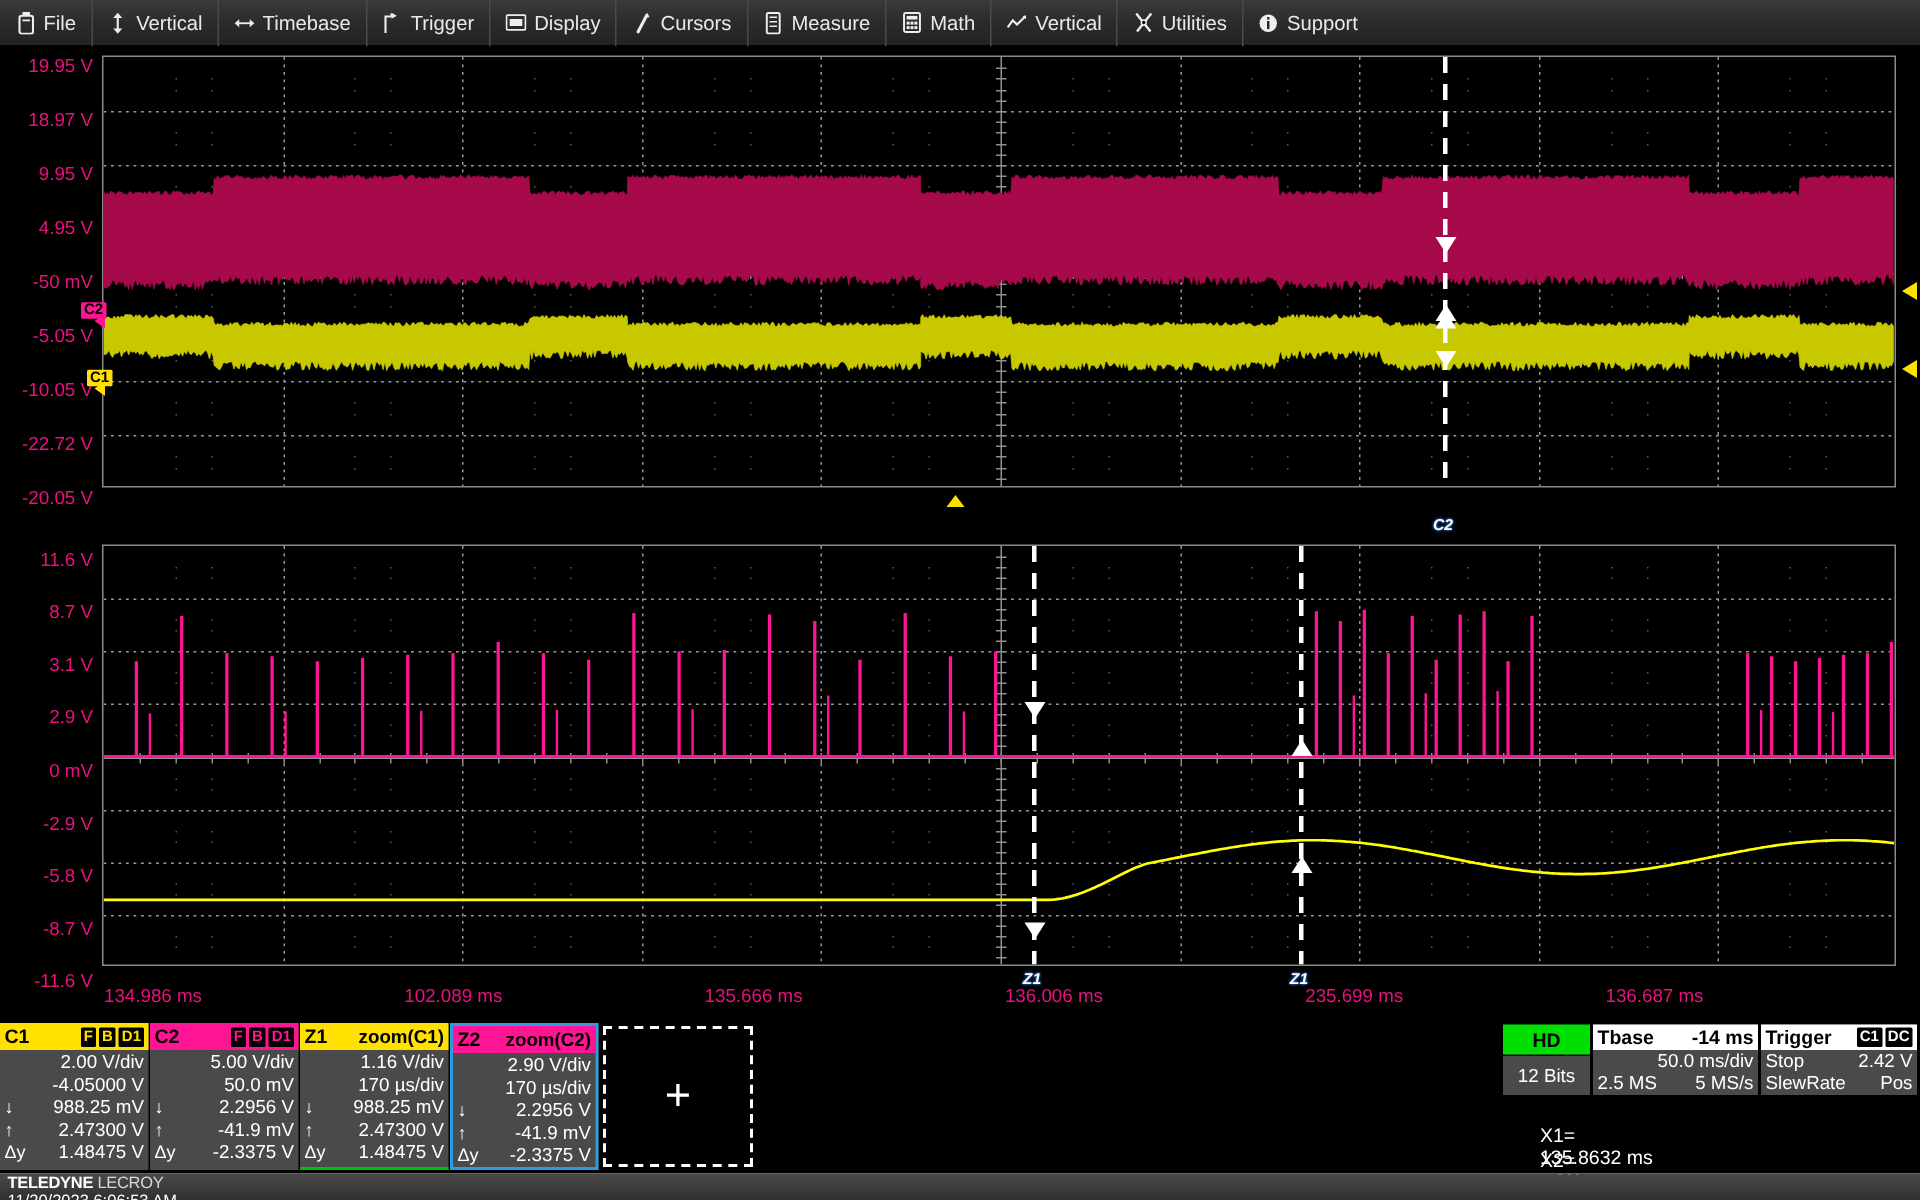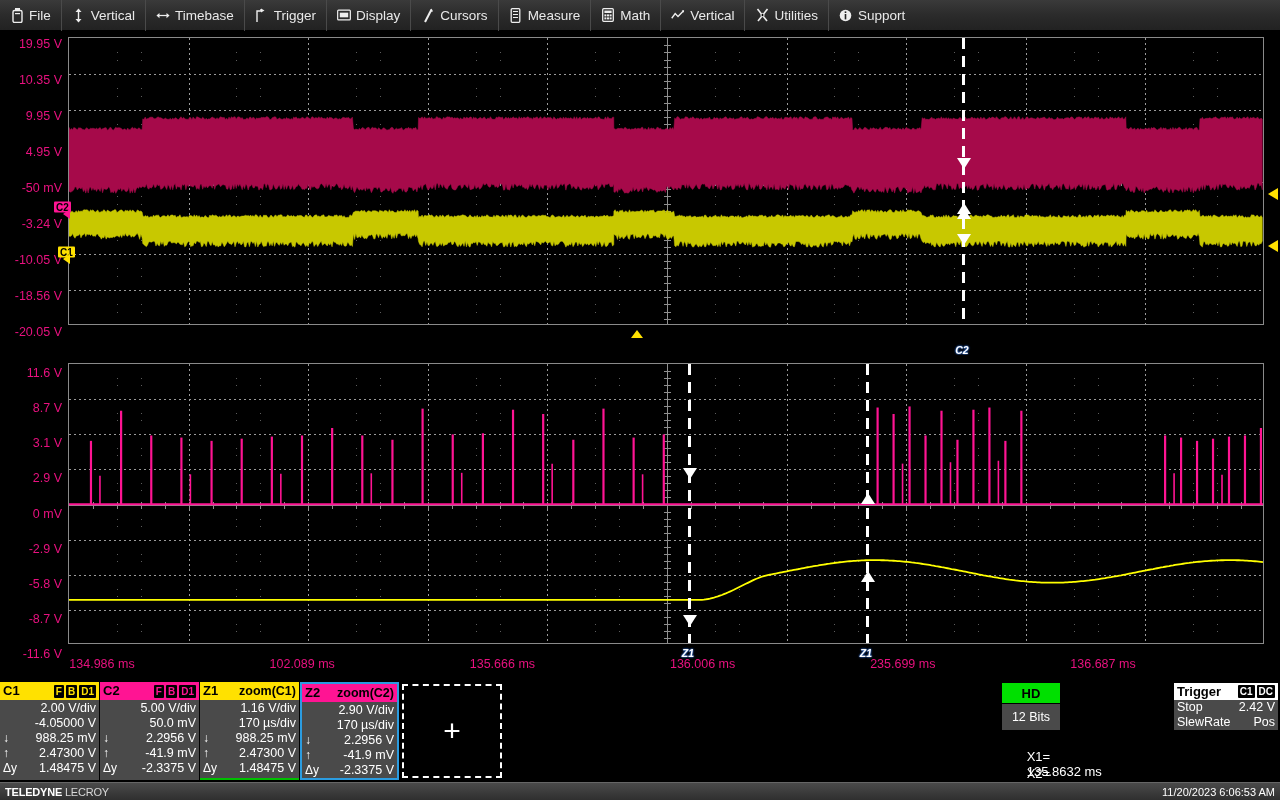--- a/index.html
+++ b/index.html
@@ -145,22 +145,22 @@
   .hdbox { position:absolute; background:#00e000; color:#000; font-weight:bold;
            font-size: 13px; display:flex; align-items:center; justify-content:center; }
   .bitsbox { position:absolute; background:#4a4a4a; color:#fff; font-size:12.5px;
              display:flex; align-items:center; justify-content:center; }
   .xrow { position: absolute; color: #fff; font-size: 13px; white-space: pre; }
 
   
   #footer {
     position: absolute; left: 0; top: 782px; width: 1280px; height: 18px;
     background: linear-gradient(to bottom, #4a4a4a, #2f2f2f);
-    display: flex; align-items: center; justify-content: space-between;
-    padding: 0 5px; border-top: 1px solid #666;
+    display: flex; align-items: flex-start; justify-content: space-between;
+    padding: 0 5px; border-top: 1px solid #666; flex-direction: column;
   }
   .brand { font-size: 11px; color: #fff; letter-spacing: -0.2px; }
   .brand b { font-weight: bold; }
   .brand span { color: #d8d8d8; font-weight: normal; }
   .stamp { font-size: 11px; color: #ffffff; }
 
   svg.wave { position: absolute; inset: 0; display:block; }
 </style>
 </head>
 <body>
@@ -291,27 +291,27 @@
           </svg>
       </span>
       <span>Support</span>
     </div>
   </div>
 
   <div class="graph" style="left:0; top:31px; width:1280px; height:324px;">
 
     <div id="upper-ylabels">
         <div class="ylab" style="top:13px; right:1218px;">19.95 V</div>
-        <div class="ylab" style="top:49px; right:1218px;">10.35 V</div>
+        <div class="ylab" style="top:49px; right:1218px;">18.97 V</div>
         <div class="ylab" style="top:85px; right:1218px;">9.95 V</div>
         <div class="ylab" style="top:121px; right:1218px;">4.95 V</div>
         <div class="ylab" style="top:157px; right:1218px;">-50 mV</div>
-        <div class="ylab" style="top:193px; right:1218px;">-3.24 V</div>
+        <div class="ylab" style="top:193px; right:1218px;">-5.05 V</div>
         <div class="ylab" style="top:229px; right:1218px;">-10.05 V</div>
-        <div class="ylab" style="top:265px; right:1218px;">-18.56 V</div>
+        <div class="ylab" style="top:265px; right:1218px;">-22.72 V</div>
         <div class="ylab" style="top:301px; right:1218px;">-20.05 V</div>
       </div>
 
     <div class="plot" id="upper-plot" style="left:68px; top:6px; width:1196px; height:288px;">
       <div class="gridlines" id="upper-grid">
           <div class="gl-v" style="left:120px;"></div>
           <div class="gl-v" style="left:239px;"></div>
           <div class="gl-v" style="left:359px;"></div>
           <div class="gl-v" style="left:478px;"></div>
           <div class="gl-center-v" style="left:598px;"></div>
@@ -1427,20 +1427,33 @@
       <span class="plusmark">+</span>
     </div>
 
     <div class="hdbox" style="left:1002px; top:1px; width:58px; height:20px;">
       <span>HD</span>
     </div>
     <div class="bitsbox" style="left:1002px; top:22px; width:58px; height:26px;">
       <span>12 Bits</span>
     </div>
 
+    <div class="sbox" style="left:1062px; top:1px; width:110px; height:47px;">
+      <div class="sbox-title">
+        <span>Tbase</span>
+        <span class="st-right">-14 ms</span>
+      </div>
+      <div class="sbox-row">
+        <span class="sr-right">50.0 ms/div</span>
+      </div>
+      <div class="sbox-row">
+        <span>2.5 MS</span>
+        <span class="sr-right">5 MS/s</span>
+      </div>
+    </div>
 
     <div class="sbox" style="left:1174px; top:1px; width:104px; height:47px;">
       <div class="sbox-title">
         <span>Trigger</span>
         <span class="st-right" style="display:flex; gap:2px;">
           <span class="chip" style="color:#fff;">C1</span>
           <span class="chip" style="color:#fff;">DC</span>
         </span>
       </div>
       <div class="sbox-row">

